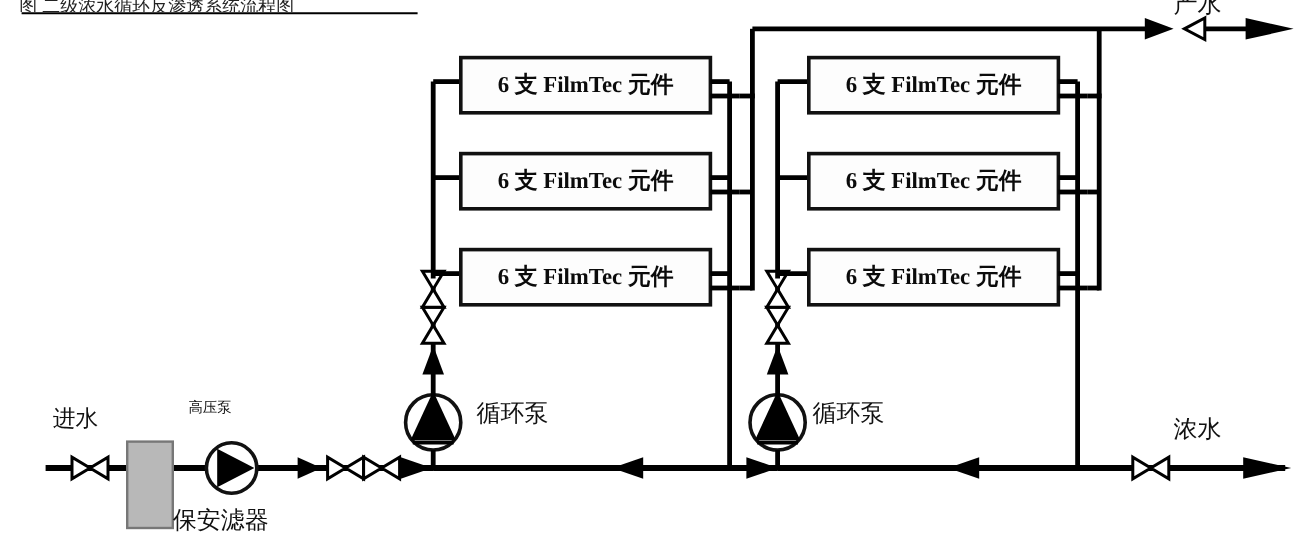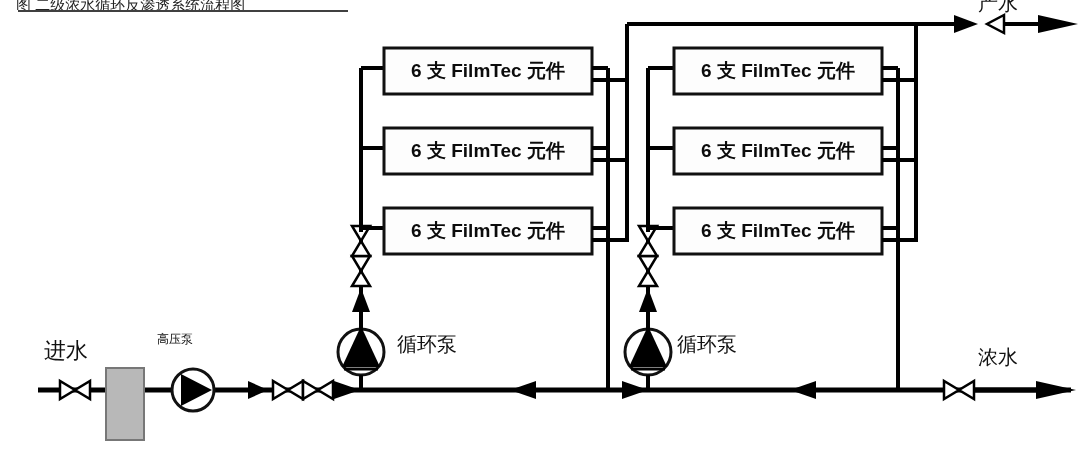--- a/index.html
+++ b/index.html
@@ -1,21 +1,21 @@
 <!DOCTYPE html>
 <html><head>
 <meta charset="utf-8">
 <style>
   html,body{margin:0;padding:0;background:#ffffff;}
   body{width:1080px;height:458px;font-family:"Liberation Sans","DejaVu Sans",sans-serif;overflow:hidden;position:relative;}
   #stage{position:relative;width:1080px;height:342px;background:#fff;margin-left:16px;}
   svg{position:absolute;left:0;top:0;}
   .lbl{position:absolute;font-family:"Liberation Sans","DejaVu Sans",sans-serif;color:#111;white-space:nowrap;}
   .vessel-text{position:absolute;font-size:19px;font-weight:bold;color:#0b0b0b;white-space:nowrap;
-               display:flex;align-items:center;justify-content:center;}
+               display:flex;align-items:center;justify-content:center;font-family:Liberation Serif, serif;}
   .cap{position:absolute;left:0;top:-4px;width:340px;height:14px;overflow:hidden;color:#222;font-size:15px;}
 </style>
 </head>
 <body>
 
 <div id="stage">
 
   <div class="cap">图 二级浓水循环反渗透系统流程图</div>
 
   <svg width="1080" height="458" viewBox="0 0 1080 458">
@@ -162,24 +162,25 @@
 
     <line class="pipe med" x1="611" y1="24" x2="950" y2="24"></line>
     <polygon class="solid" points="938,15 938,33 962,24"></polygon>
     <g>
       <polygon class="hollow" points="988,15 988,33 971,24"></polygon>
     </g>
     <line class="pipe med" x1="988" y1="24" x2="1040" y2="24"></line>
     <polygon class="solid" points="1022,15 1022,33 1062,24"></polygon>
   </svg>
 
-  <div class="lbl" style="left:28px;top:336px;font-size:22px;">进水</div>
+  <div class="lbl" style="left:28px;top:336px;font-size:19px;">进水</div>
 
   <div class="lbl" style="left:141px;top:331px;font-size:12px;">高压泵</div>
 
+  <div class="lbl" style="left:128px;top:420px;font-size:20px;">保安滤器</div>
 
   <div class="lbl" style="left:381px;top:331px;font-size:20px;">循环泵</div>
 
   <div class="lbl" style="left:661px;top:331px;font-size:20px;">循环泵</div>
 
   <div class="lbl" style="left:962px;top:-10px;font-size:20px;">产水</div>
 
   <div class="lbl" style="left:962px;top:344px;font-size:20px;">浓水</div>
 
   <div class="vessel-text" style="left:368px;top:48px;width:208px;height:46px;">6 支 FilmTec 元件</div>

